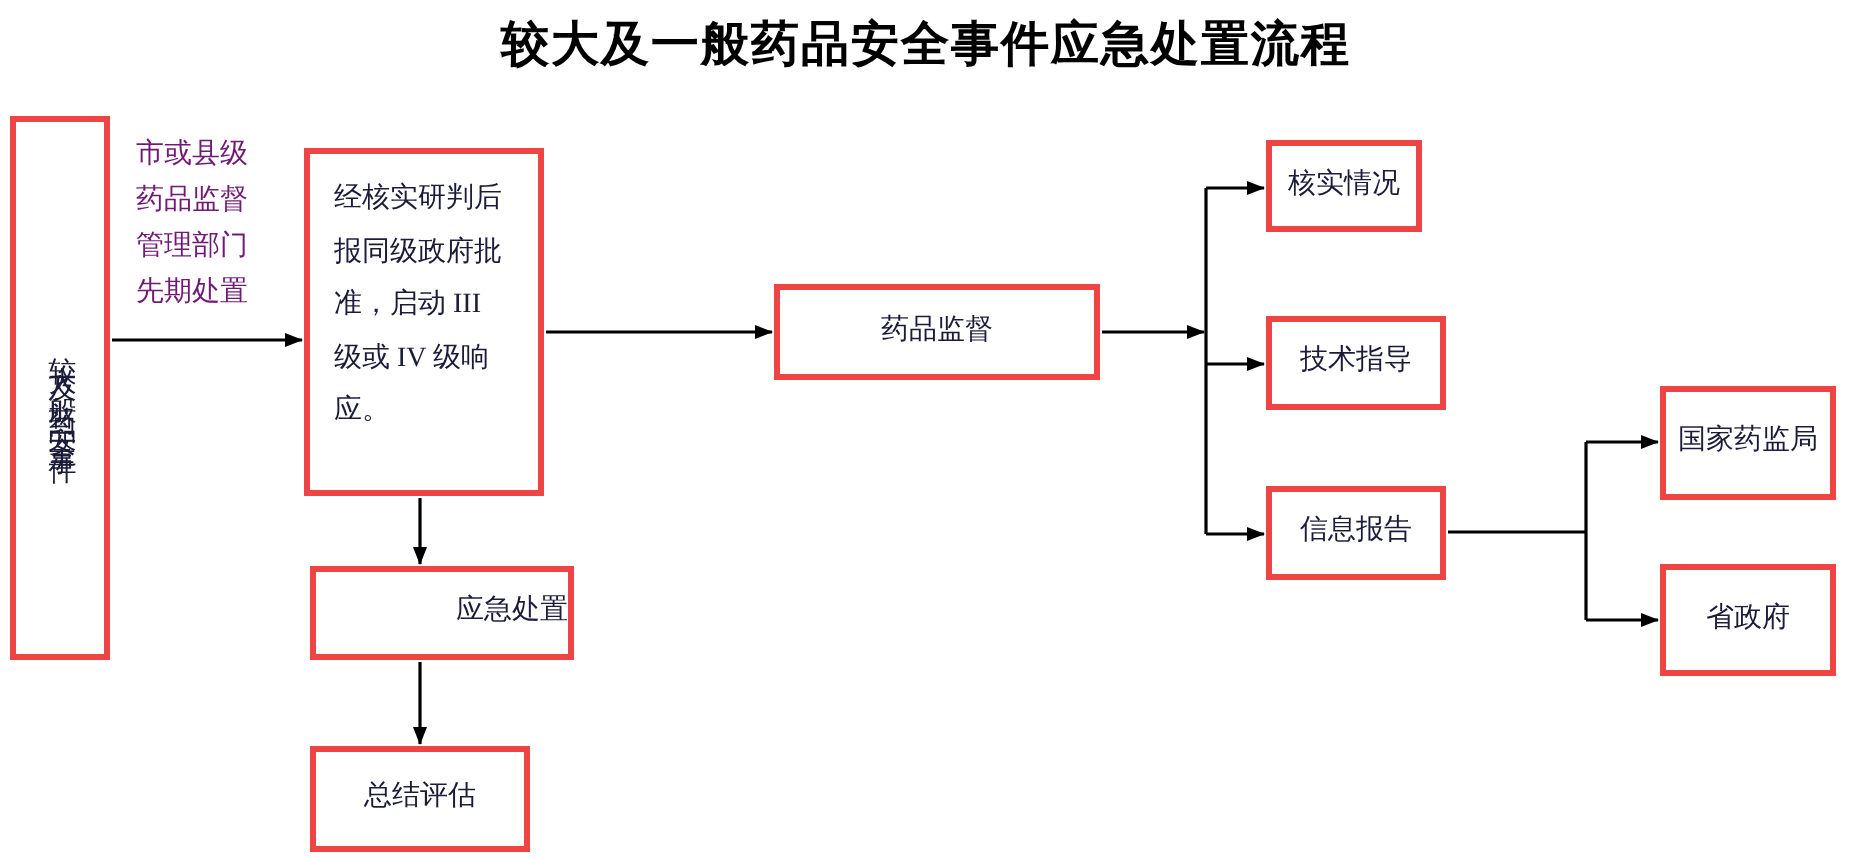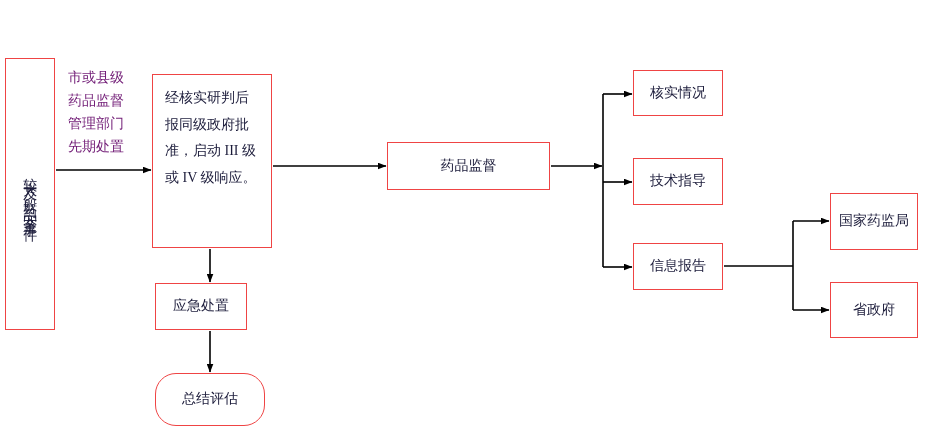--- a/index.html
+++ b/index.html
@@ -30,21 +30,21 @@
     text-align: center;
     font-size: 24px;
     font-weight: bold;
     letter-spacing: 1px;
     color: #000000;
     font-family: "Liberation Serif", "DejaVu Serif", serif;
   }
   .node {
     position: absolute;
     box-sizing: border-box;
-    border: 1px solid #ef4444;
+    border: 3px solid #ef4444;
     background: #ffffff;
     display: flex;
     align-items: center;
     justify-content: center;
     font-size: 14px;
     color: #1b1b3a;
     line-height: 1.45;
     text-align: center;
   }
   .node.top-align {
@@ -83,20 +83,21 @@
     stroke: #000000;
     stroke-width: 1.6;
     fill: none;
   }
 </style>
 </head>
 <body>
 
 <div id="chart-root">
 
+  <div class="page-title">较大及一般药品安全事件应急处置流程</div>
 
   <svg class="connectors" viewBox="0 0 926 429">
     <defs>
       <marker id="arrowhead" markerWidth="9" markerHeight="7" refX="8.5" refY="3.5" orient="auto" markerUnits="userSpaceOnUse">
         <polygon points="0 0, 9 3.5, 0 7" fill="#000000"></polygon>
       </marker>
     </defs>
 
     <line x1="56" y1="170" x2="151" y2="170" marker-end="url(#arrowhead)"></line>
 
@@ -133,41 +134,41 @@
 
   <div class="node top-align" style="left:152px; top:74px; width:120px; height:174px;">
     <span>经核实研判后报同级政府批准，启动 III 级或 IV 级响应。</span>
   </div>
 
 
   <div class="node" style="left:387px; top:142px; width:163px; height:48px;">
     <span>药品监督</span>
   </div>
 
-  <div class="node" style="left:633px; top:70px; width:90px; height:46px;">
+  <div class="node" style="left:633px; top:70px; width:78px; height:46px;">
     <span>核实情况</span>
   </div>
 
   <div class="node" style="left:633px; top:243px; width:90px; height:47px;">
     <span>信息报告</span>
   </div>
 
   <div class="node" style="left:633px; top:158px; width:90px; height:47px;">
     <span>技术指导</span>
   </div>
 
   <div class="node" style="left:830px; top:193px; width:88px; height:57px;">
     <span>国家药监局</span>
   </div>
 
   <div class="node" style="left:830px; top:282px; width:88px; height:56px;">
     <span>省政府</span>
   </div>
 
-  <div class="node" style="left:155px; top:283px; width:92px; height:47px;">
+  <div class="node" style="left:155px; top:283px; width:132px; height:47px;justify-content:flex-end;">
     <span>应急处置</span>
   </div>
 
-  <div class="node" style="left:155px; top:373px; width:110px; height:53px;border-radius:21px;">
+  <div class="node" style="left:155px; top:373px; width:110px; height:53px;">
     <span>总结评估</span>
   </div>
 
 </div>
 
 </body></html>

